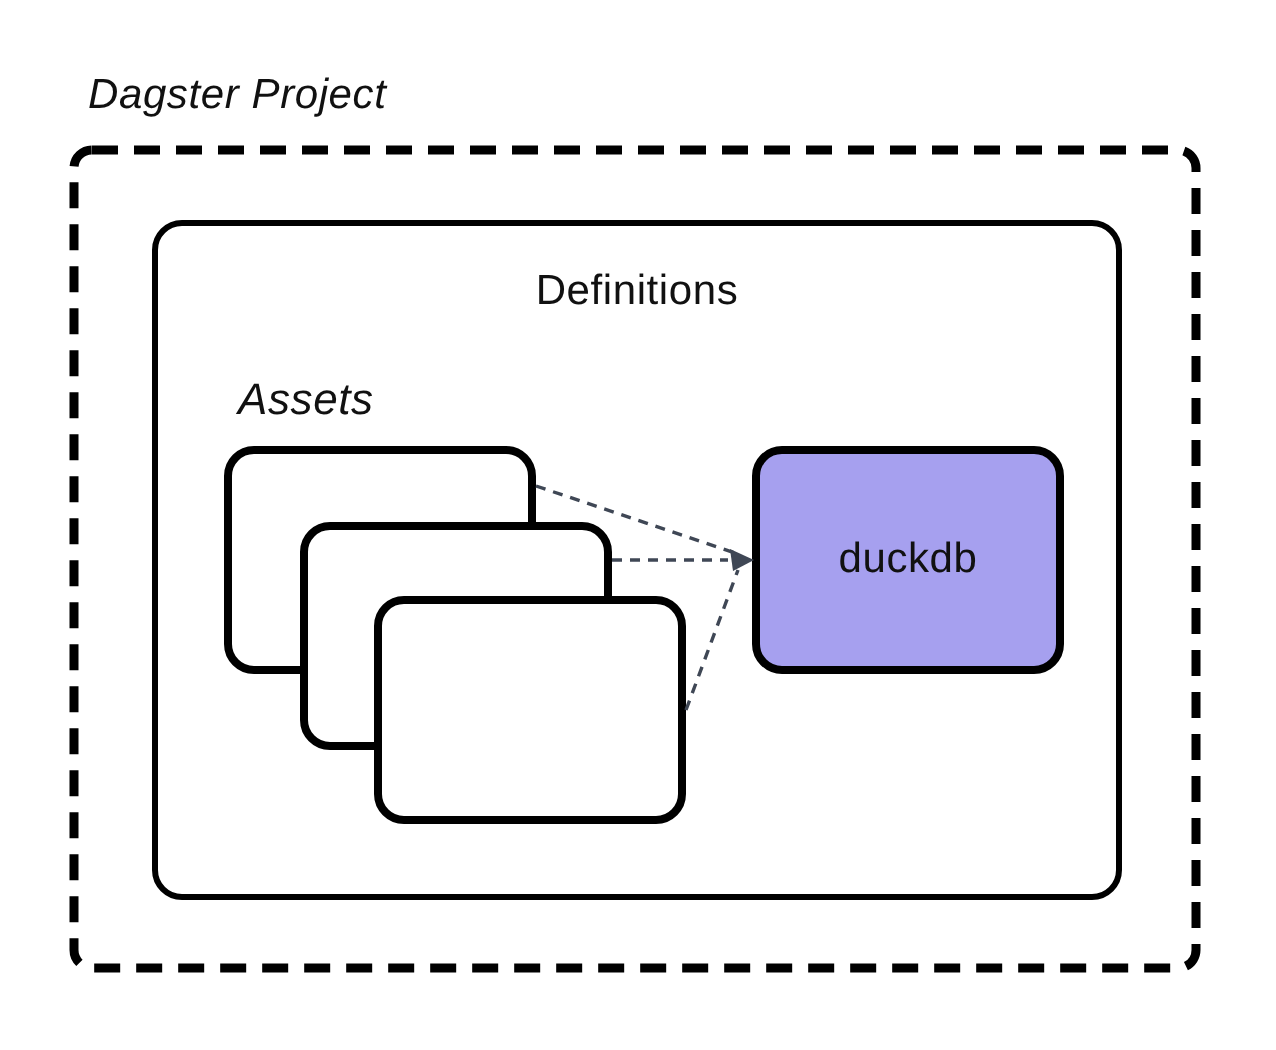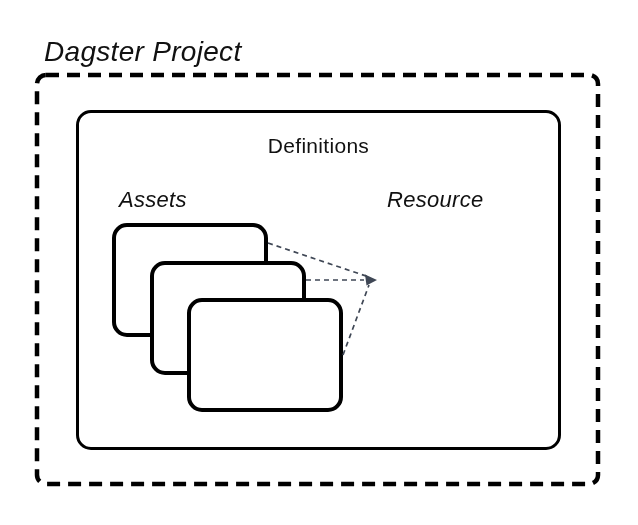--- a/index.html
+++ b/index.html
@@ -18,21 +18,21 @@
     width: 638px;
     height: 525px;
     background: var(--background);
     overflow: hidden;
   }
 
   .diagram-title {
     position: absolute;
     left: 44px;
     top: 36px;
-    font-size: 28px;
+    font-size: 21px;
     font-style: italic;
     font-weight: 500;
     letter-spacing: 0.3px;
     white-space: nowrap;
   }
 
   .definitions-box {
     position: absolute;
     left: 76px;
     top: 110px;
@@ -116,28 +116,30 @@
 <div class="canvas">
 
   <div class="diagram-title">Dagster Project</div>
 
   <div class="definitions-box"></div>
 
   <div class="definitions-label">Definitions</div>
 
   <div class="section-label assets-label">Assets</div>
 
-  <div class="section-label resource-label">Resource</div>
 
   <div id="asset-cards">
       <div class="asset-card" style="left: 112px; top: 223px; z-index: 3;"></div>
       <div class="asset-card" style="left: 149.5px; top: 260.5px; z-index: 4;"></div>
       <div class="asset-card" style="left: 187px; top: 298px; z-index: 5;"></div>
     </div>
 
+  <div class="resource-box">
+    <span class="resource-name">duckdb</span>
+  </div>
 
   <svg class="overlay-svg" viewBox="0 0 638 525">
 
     <rect class="project-border" x="37" y="75" width="561" height="409" rx="9" stroke-dasharray="13 8"></rect>
 
     <line class="connector" x1="268" y1="243" x2="369" y2="277" stroke-dasharray="5 4"></line>
     <line class="connector" x1="306" y1="280" x2="364" y2="280" stroke-dasharray="5 4"></line>
     <line class="connector" x1="343" y1="355" x2="369" y2="285" stroke-dasharray="5 4"></line>
     <polygon class="arrowhead" points="377,280 365,274.5 366.5,285.5"></polygon>
   </svg>

